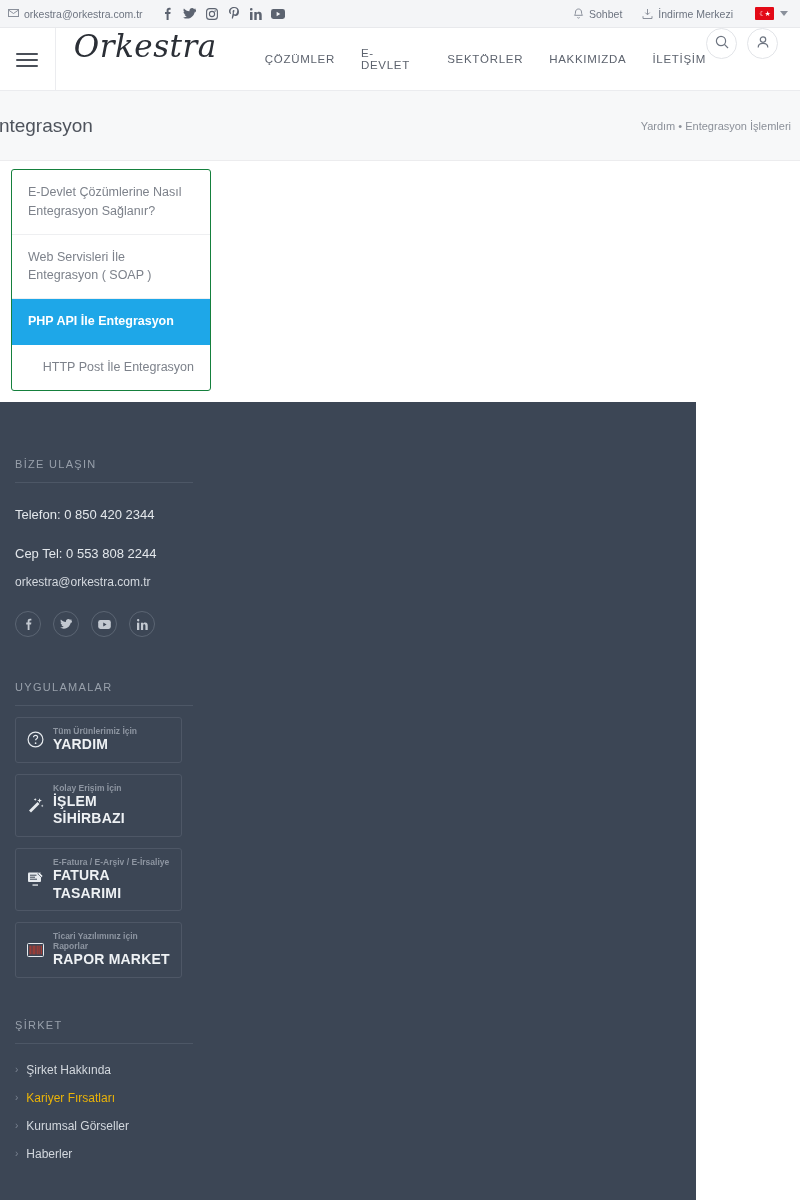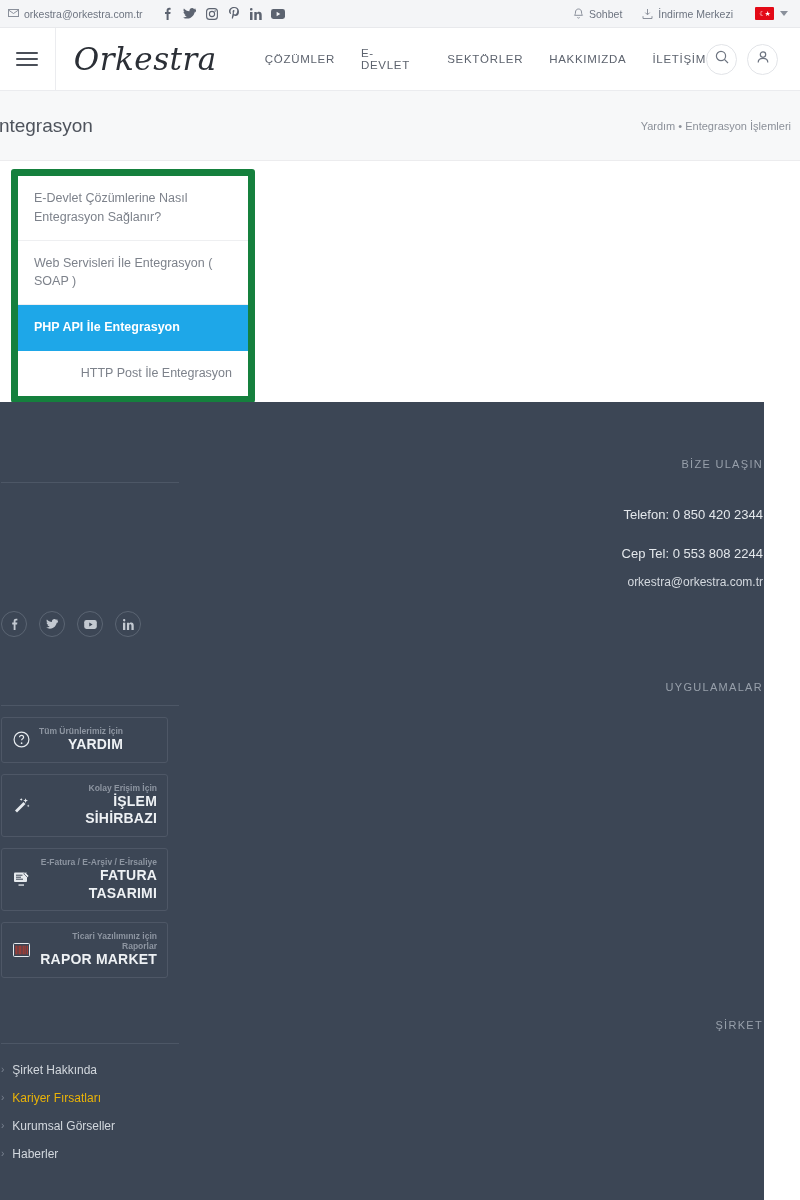--- a/index.html
+++ b/index.html
@@ -43,21 +43,20 @@
     display:flex; align-items:center; justify-content:center;
   }
   .flag-tr .star { color:#fff; font-size:7px; line-height:1; letter-spacing:-1px;}
   .caret { width:0;height:0;border-left:4px solid transparent;border-right:4px solid transparent;border-top:5px solid #8a909b; }
 
   
   .header {
     height: 63px;
     background: #ffffff;
     display: flex;
-    align-items: center;
     border-bottom: 1px solid #ebecef;
     position: relative;
   }
   .hamburger-wrap {
     width: 56px; height: 63px;
     display: flex; align-items: center; justify-content: center;
     border-right: 1px solid #ebecef;
   }
   .hamburger { width: 22px; }
   .hamburger span {
@@ -102,23 +101,23 @@
   }
   .breadcrumb {
     margin-left: auto; margin-right: 9px;
     font-size: 11px; color: #8b9099;
   }
 
   
   .content { position: relative; background: #ffffff; height: 232px; }
   .side-menu {
     position: absolute; left: 11px; top: 8px;
-    width: 244px;
+    width: 200px;
     background: #ffffff;
-    border: 7px solid #15803d;
+    border: 1px solid #15803d;
     border-radius: 3px;
     overflow: hidden;
   }
   .side-item {
     padding: 13px 16px;
     font-size: 12.5px;
     color: #7d828b;
     line-height: 1.5;
     border-bottom: 1px solid #eeeff1;
   }
@@ -126,26 +125,25 @@
   .side-item.active {
     background: #1ea7e8;
     color: #ffffff;
     font-weight: 600;
     border-bottom-color: #1ea7e8;
   }
 
   
   .footer {
     position: absolute; left: 0; top: 402px;
-    width: 764px; height: 798px;
+    width: 696px; height: 798px;
     background: #3c4655;
     color: #c7ccd3;
-    padding: 0 1px;
+    padding: 0 15px;
     overflow: hidden;
-    text-align: right;
   }
   .f-section-title {
     font-size: 11px; letter-spacing: 1.3px; color: #98a0ab;
     padding-top: 0; text-transform: uppercase;
   }
   .f-rule { height: 1px; background: #4d5766; margin-top: 12px; width: 178px; }
 
   .f-contact { padding-top: 56px; }
   .f-phone { font-size: 13px; color: #e3e7eb; margin-top: 24px; }
   .f-addr { font-size: 11px; color: #9aa2ad; line-height: 1.55; margin-top: 20px; }

